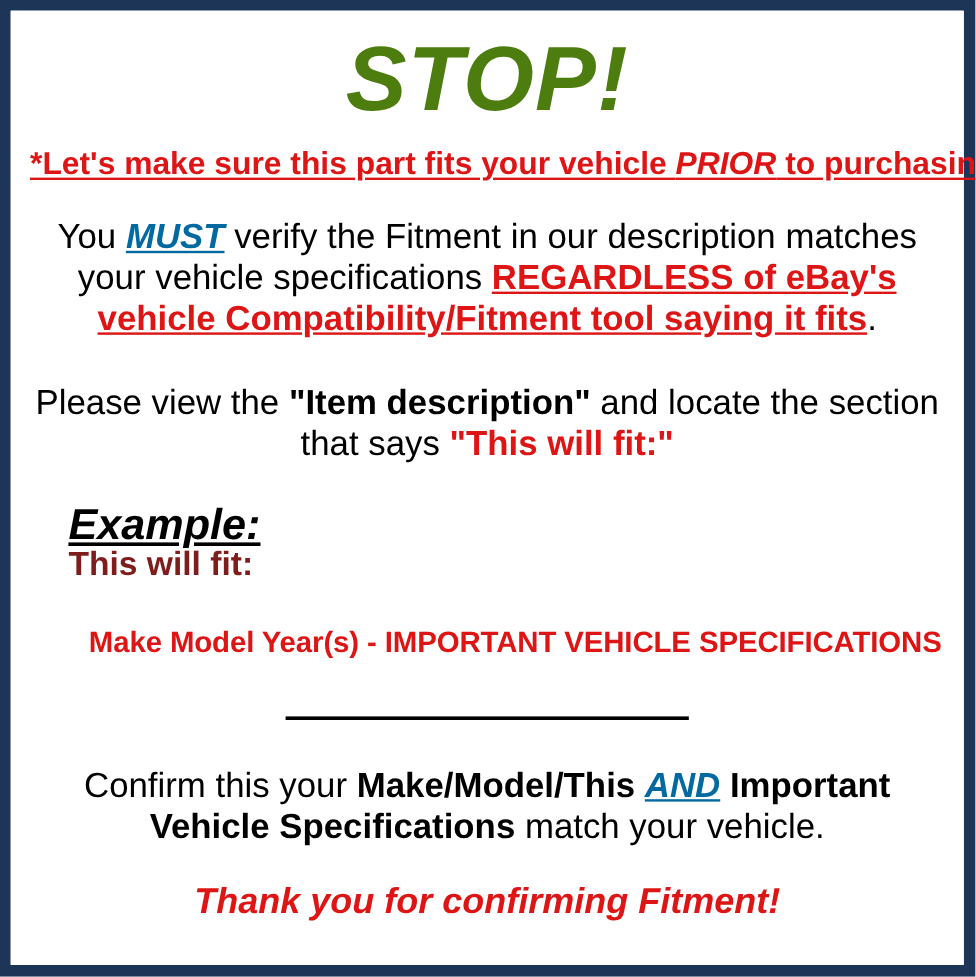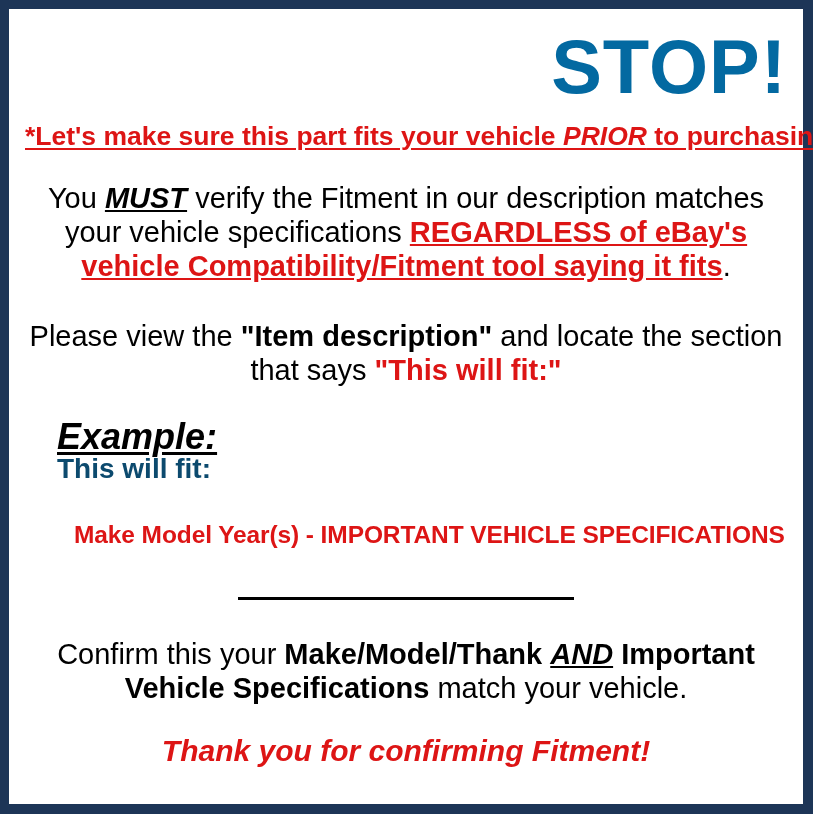--- a/index.html
+++ b/index.html
@@ -33,27 +33,28 @@
     background: #ffffff;
     border: 2px solid #ffffff;
     padding: 0 14px;
     position: relative;
   }
 
   
   #stop-title {
     margin: 0;
     padding-top: 14px;
-    text-align: right;
+    text-align: center;
     font-family: "Liberation Sans", "DejaVu Sans", sans-serif;
     font-size: 76px;
     line-height: 84px;
     font-weight: bold;
+    font-style: italic;
     letter-spacing: 1px;
-    color: #0369a1;
+    color: #4d7c0f;
   }
 
   
   #subtitle-line {
     margin: 0;
     padding-top: 10px;
     text-align: center;
     font-size: 26.5px;
     line-height: 34px;
     font-weight: bold;
@@ -69,21 +70,21 @@
   .body-para {
     margin: 0;
     text-align: center;
     font-size: 29px;
     line-height: 34px;
     color: #000000;
     font-weight: normal;
   }
   .body-para b { font-weight: bold; }
   .em-red-u {
-    color: #000000;
+    color: #0369a1;
     font-weight: bold;
     font-style: italic;
     text-decoration: underline;
     text-underline-offset: 2px;
   }
   .red-bold-u {
     color: #DD1515;
     font-weight: bold;
     text-decoration: underline;
     text-underline-offset: 2px;
@@ -113,21 +114,21 @@
     color: #000000;
     text-decoration: underline;
     text-underline-offset: 3px;
     display: inline-block;
   }
   #example-fit-line {
     margin: 0;
     font-size: 28px;
     line-height: 32px;
     font-weight: bold;
-    color: #0c4a6e;
+    color: #7f1d1d;
   }
   #example-spec-line {
     margin: 15px;
     padding-top: 20px;
     padding-left: 2px;
     font-size: 24.5px;
     line-height: 30px;
     font-weight: bold;
     color: #DD1515;
     white-space: nowrap;
@@ -185,20 +186,20 @@
       </div>
       <div id="example-fit-line">This will fit:</div>
       <div id="example-spec-line">Make Model Year(s) - IMPORTANT VEHICLE SPECIFICATIONS</div>
     </div>
 
     <div id="divider-wrap">
       <span id="divider-line"></span>
     </div>
 
     <div class="body-para" id="para-confirm">
-      <span>Confirm this your </span><b>Make/Model/Thank</b><span> </span><span class="em-red-u">AND</span><span> </span><b>Important Vehicle Specifications</b><span> match your vehicle.</span>
+      <span>Confirm this your </span><b>Make/Model/This</b><span> </span><span class="em-red-u">AND</span><span> </span><b>Important Vehicle Specifications</b><span> match your vehicle.</span>
     </div>
 
 
     <div id="thankyou-line">Thank you for confirming Fitment!</div>
 
   </div>
 </div>
 
 </body></html>

